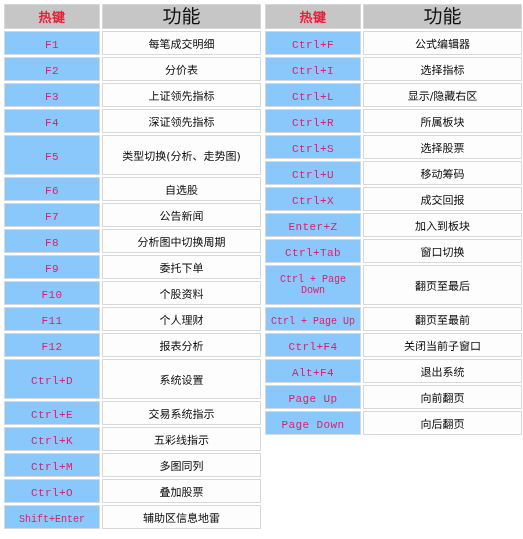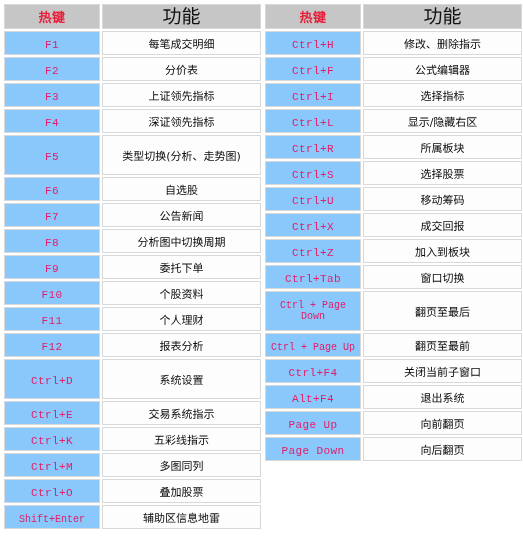--- a/index.html
+++ b/index.html
@@ -214,24 +214,20 @@
           <th class="hdr-key">
             <span>热键</span>
           </th>
           <th class="hdr-fn">
             <span>功能</span>
           </th>
         </tr>
       </thead>
       <tbody id="right-body">
           <tr class="r">
-            <td class="key"><span>Ctrl+H</span></td>
-            <td class="fn"><span>修改、删除指示</span></td>
-          </tr>
-          <tr class="r">
             <td class="key"><span>Ctrl+F</span></td>
             <td class="fn"><span>公式编辑器</span></td>
           </tr>
           <tr class="r">
             <td class="key"><span>Ctrl+I</span></td>
             <td class="fn"><span>选择指标</span></td>
           </tr>
           <tr class="r">
             <td class="key"><span>Ctrl+L</span></td>
             <td class="fn"><span>显示/隐藏右区</span></td>
@@ -246,21 +242,21 @@
           </tr>
           <tr class="r">
             <td class="key"><span>Ctrl+U</span></td>
             <td class="fn"><span>移动筹码</span></td>
           </tr>
           <tr class="r">
             <td class="key"><span>Ctrl+X</span></td>
             <td class="fn"><span>成交回报</span></td>
           </tr>
           <tr class="r">
-            <td class="key"><span>Ctrl+Z</span></td>
+            <td class="key"><span>Enter+Z</span></td>
             <td class="fn"><span>加入到板块</span></td>
           </tr>
           <tr class="r">
             <td class="key"><span>Ctrl+Tab</span></td>
             <td class="fn"><span>窗口切换</span></td>
           </tr>
           <tr class="r tall">
             <td class="key small"><span>Ctrl + Page Down</span></td>
             <td class="fn"><span>翻页至最后</span></td>
           </tr>

